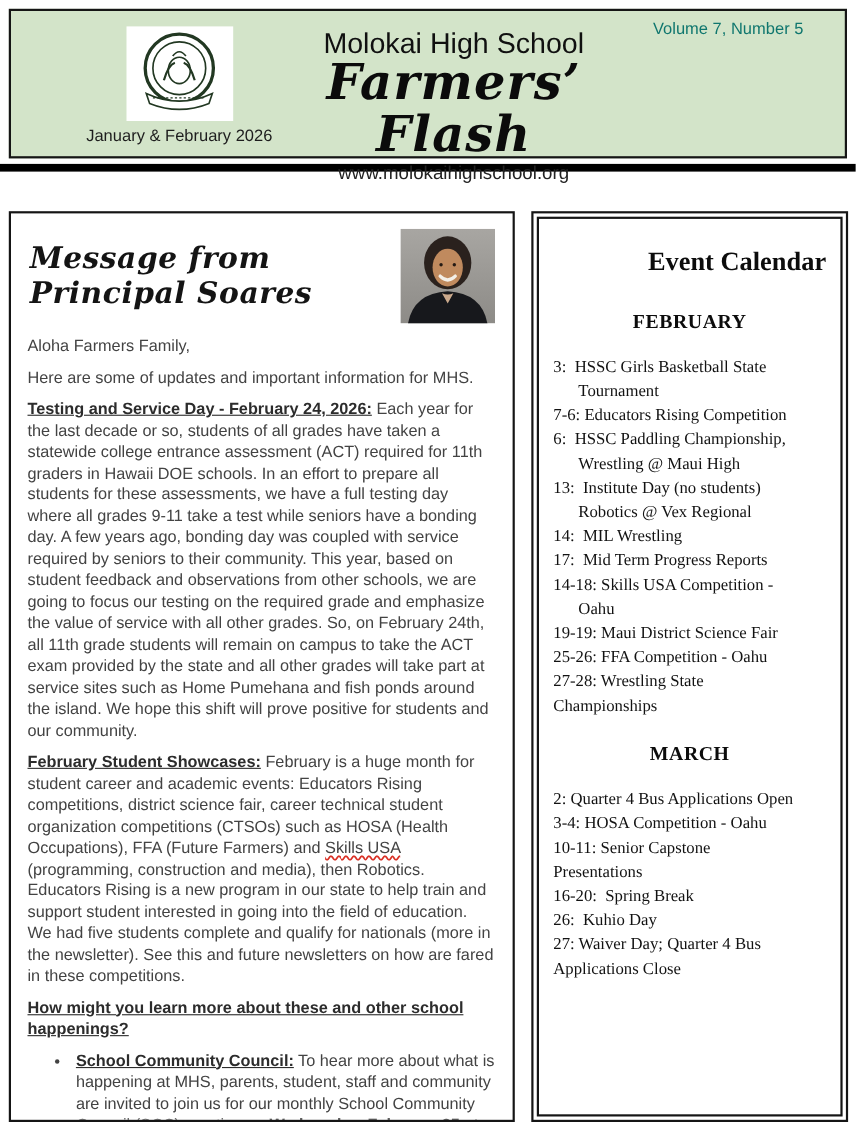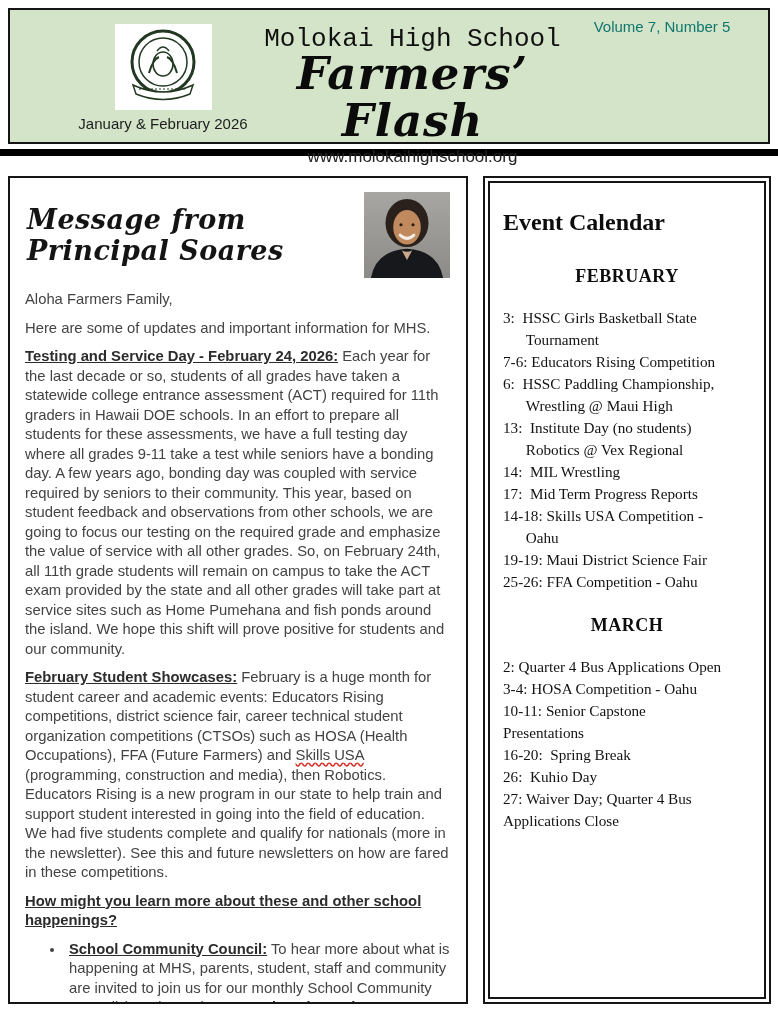--- a/index.html
+++ b/index.html
@@ -31,21 +31,21 @@
     display:flex; align-items:center; justify-content:center;
     margin-top:6px;
   }
   .issue-date { font-size:15px; color:#1d1d1d; padding-bottom:2px; }
   .header-center {
     flex:1;
     display:flex; flex-direction:column; align-items:center;
     text-align:center;
   }
   .school-name {
-    font-family:Liberation Mono, monospace;
+    font-family:Liberation Sans, sans-serif;
     font-weight:normal;
     font-size:26px; color:#101010;
     margin-top:6px;
   }
   .script { font-family:"DejaVu Serif", serif; font-style:italic; font-weight:bold; }
   .newsletter-title {
     font-size:45px; color:#0b0b0b;
     letter-spacing:1px;
     margin-top:-4px;
     line-height:1.05;
@@ -53,21 +53,21 @@
   .website { font-size:17px; color:#232323; margin-top:2px; }
   .header-right {
     width:180px;
     display:flex; align-items:flex-start; justify-content:center;
     font-size:15px; color:#0f766e; padding-bottom:2px;
   }
 
   .top-rule { height:7px; background:#000; margin:5px -8px 0 -8px; }
 
   
-  .content { display:flex; margin-top:20px; align-items:flex-start; }
+  .content { display:flex; margin-top:36px; align-items:flex-start; }
 
   .left-box {
     width:460px; height:828px;
     border:2px solid #151515;
     padding:12px 16px 10px 15px;
     overflow:hidden;
     background:#fff;
   }
   .right-box {
     margin-left:20px; margin-top:5px;
@@ -98,21 +98,21 @@
     color:#434343;
     margin-bottom:9px;
   }
   .hd { font-weight:bold; text-decoration:underline; color:#2c2c2c; }
   .sic { text-decoration:underline wavy #d93025; text-underline-offset:2px; }
   ul.scc-list { margin:2px 0 0 40px; }
   ul.scc-list li { font-size:14.8px; line-height:19.5px; color:#434343; padding-left:4px; }
 
   
   .cal-title {
-    font-size:24px; font-weight:bold; text-align:left;
+    font-size:24px; font-weight:bold; text-align:right;
     margin:16px 0 30px 0; color:#0c0c0c;
   }
   .month-heading {
     font-size:18px; font-weight:bold; text-align:center;
     margin:0 0 20px 0; letter-spacing:0.5px; color:#0c0c0c;
   }
   .month-heading.second { margin-top:22px; }
   .event {
     white-space:pre-wrap;
     font-size:15.2px; line-height:22px;
@@ -199,20 +199,22 @@
         <div class="event">6:  HSSC Paddling Championship,
       Wrestling @ Maui High</div>
         <div class="event">13:  Institute Day (no students)
       Robotics @ Vex Regional</div>
         <div class="event">14:  MIL Wrestling</div>
         <div class="event">17:  Mid Term Progress Reports</div>
         <div class="event">14-18: Skills USA Competition -
       Oahu</div>
         <div class="event">19-19: Maui District Science Fair</div>
         <div class="event">25-26: FFA Competition - Oahu</div>
+        <div class="event">27-28: Wrestling State
+Championships</div>
       </div>
 
       <h3 class="month-heading second">MARCH</h3>
       <div>
         <div class="event">2: Quarter 4 Bus Applications Open</div>
         <div class="event">3-4: HOSA Competition - Oahu</div>
         <div class="event">10-11: Senior Capstone
 Presentations</div>
         <div class="event">16-20:  Spring Break</div>
         <div class="event">26:  Kuhio Day</div>

